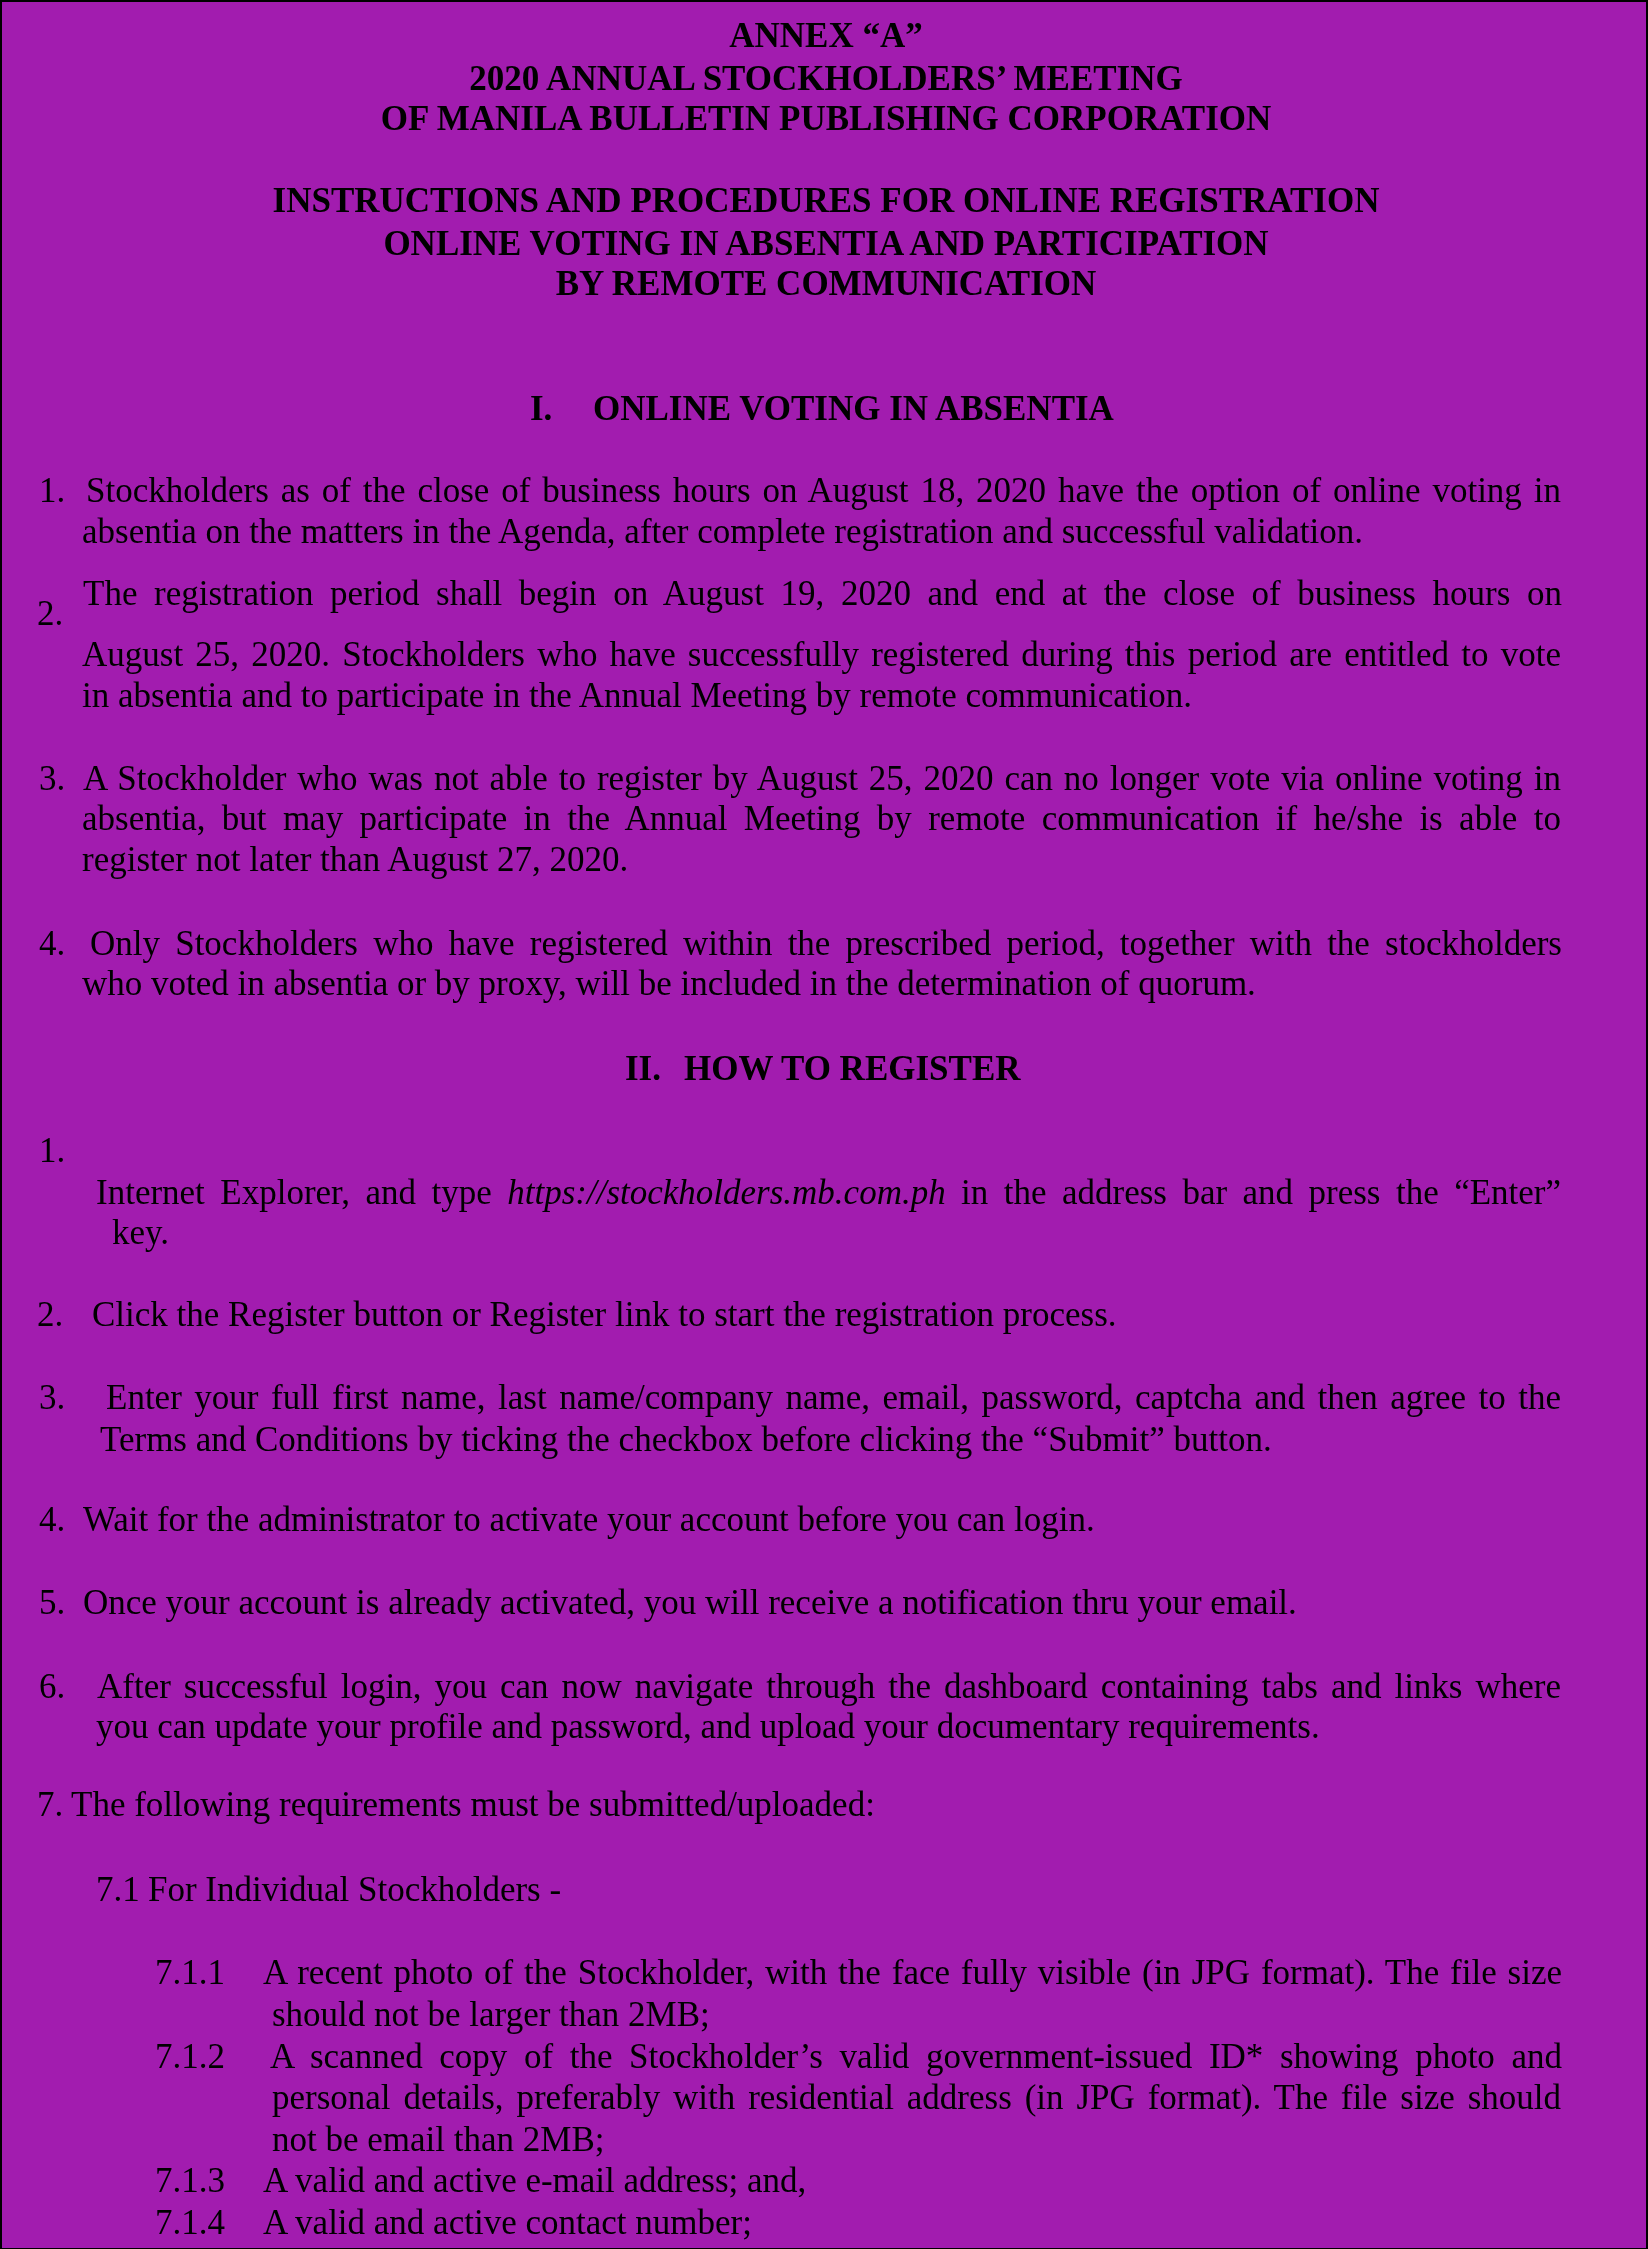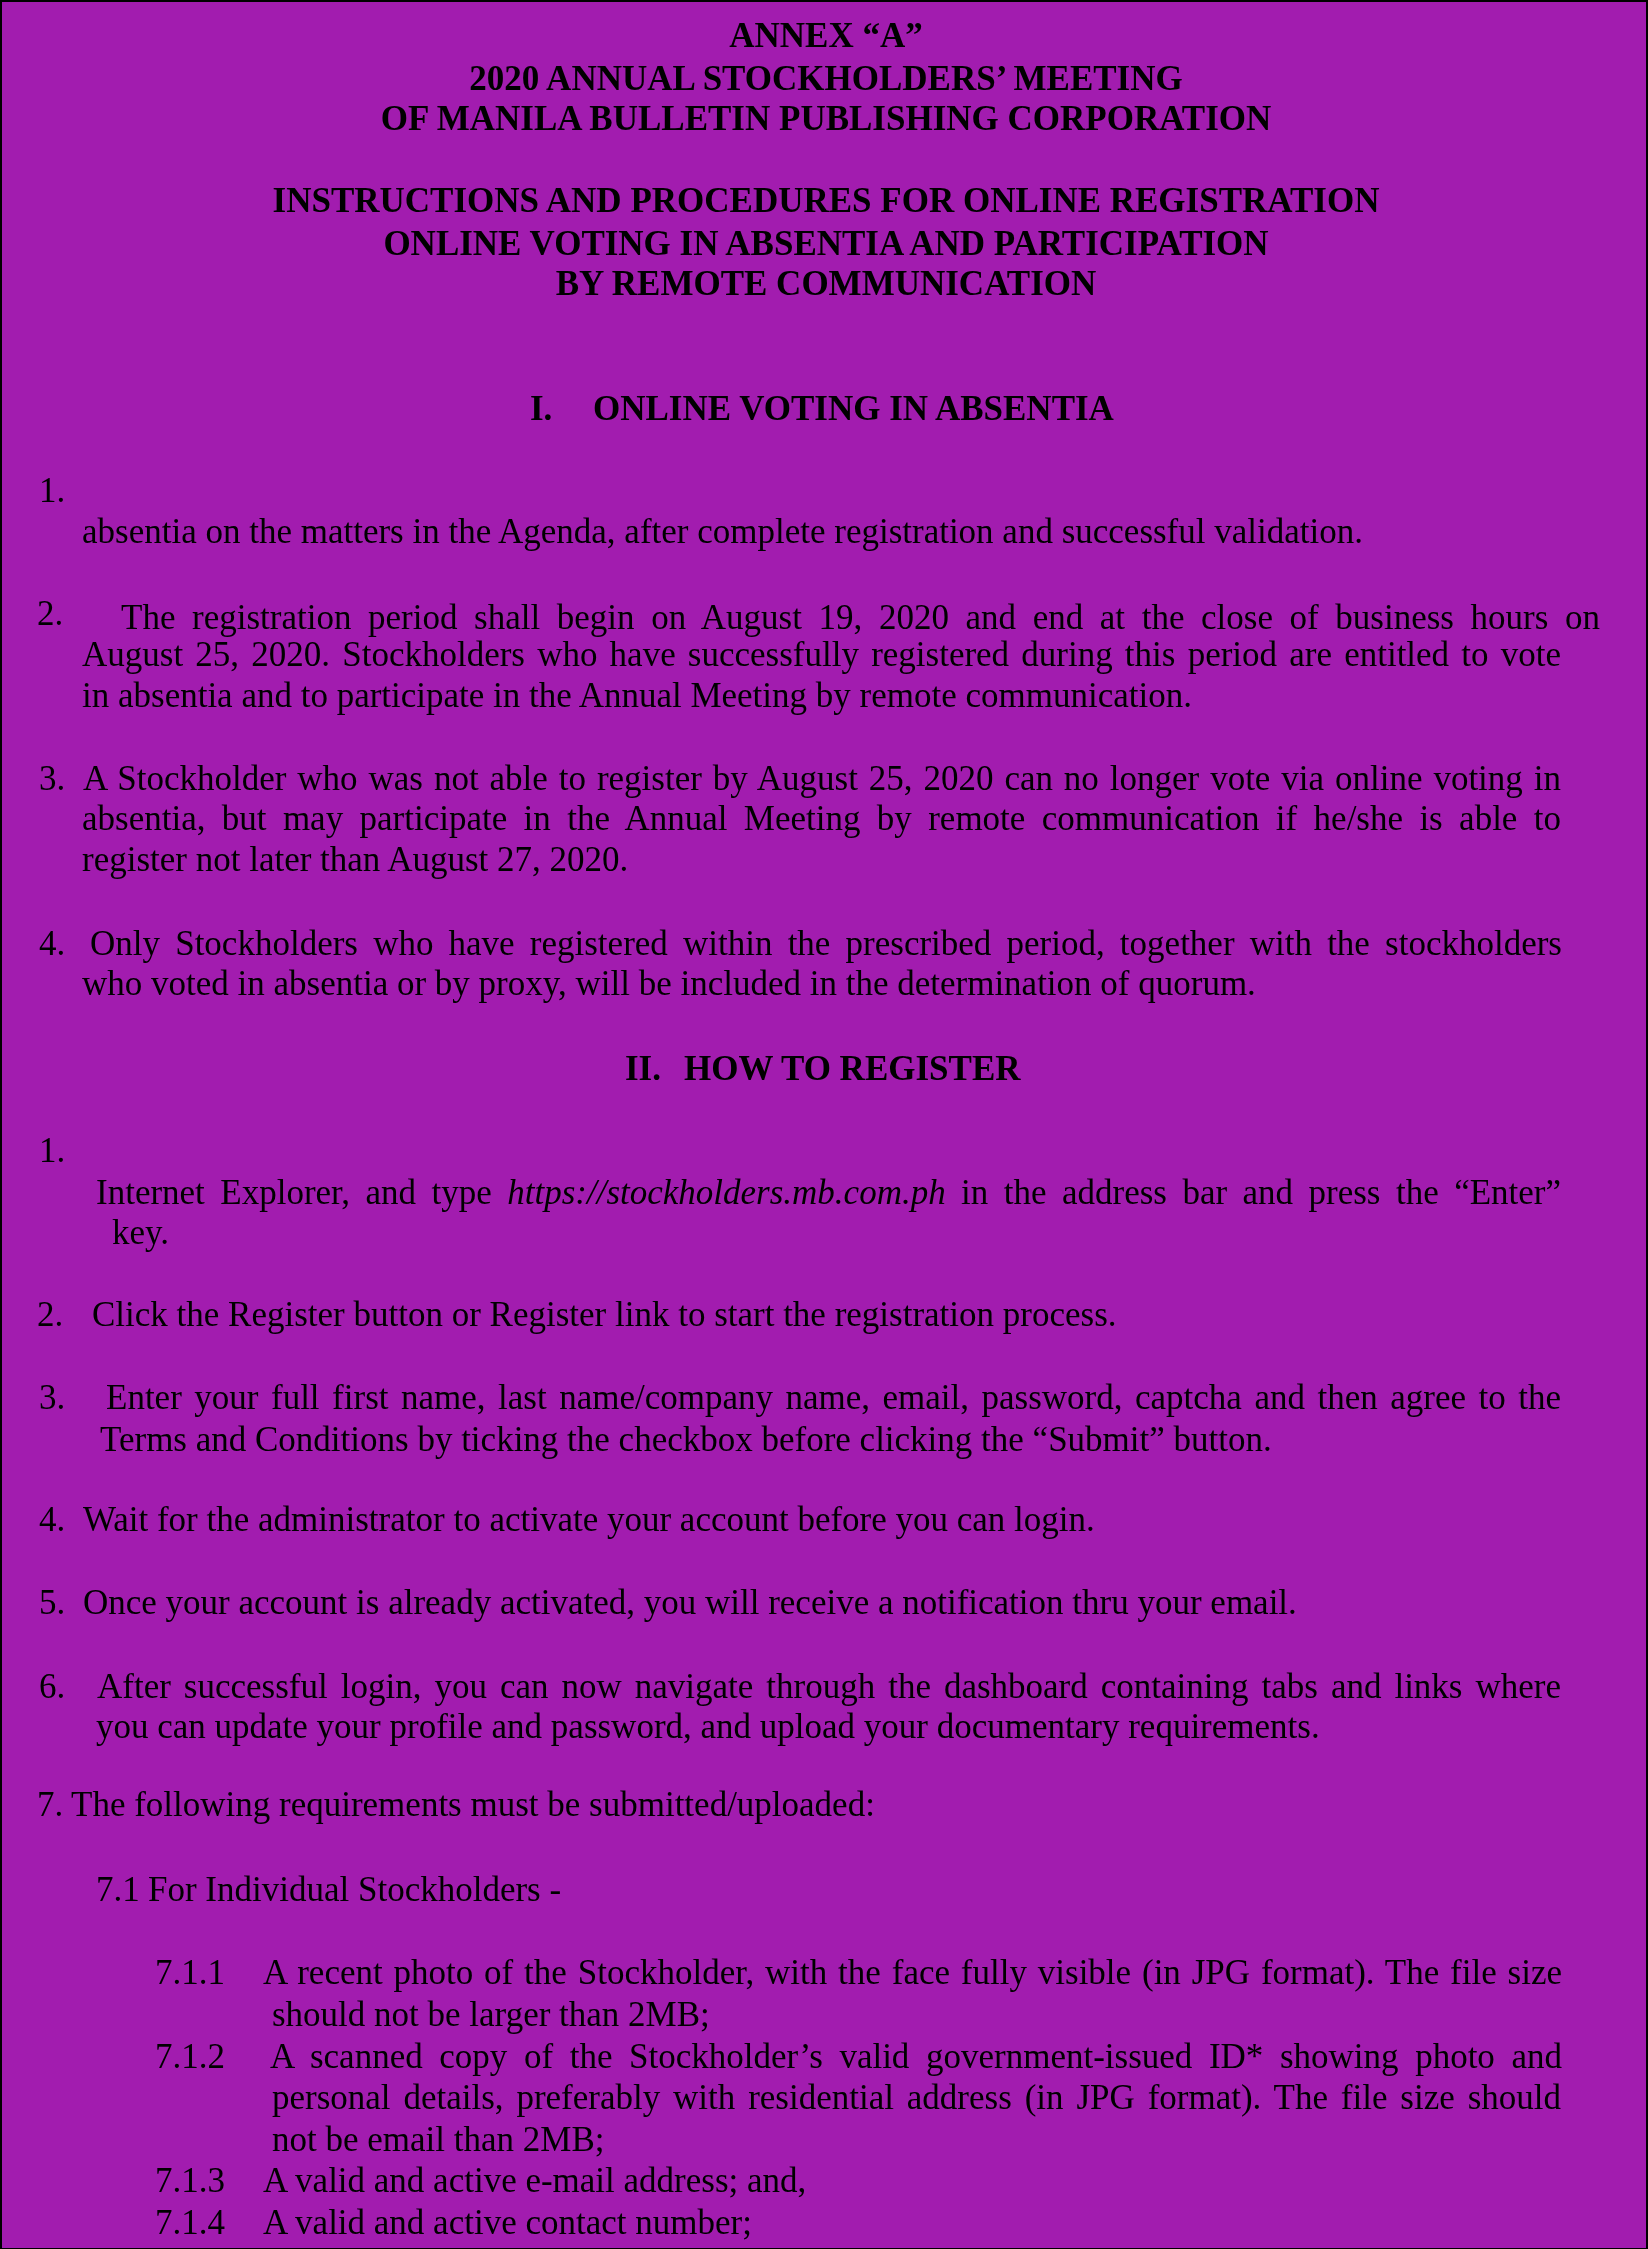--- a/index.html
+++ b/index.html
@@ -28,24 +28,25 @@
   <div class="ln b center" style="top:56px;">2020 ANNUAL STOCKHOLDERS’ MEETING</div>
   <div class="ln b center" style="top:96px;">OF MANILA BULLETIN PUBLISHING CORPORATION</div>
   <div class="ln b center" style="top:178px;">INSTRUCTIONS AND PROCEDURES FOR ONLINE REGISTRATION</div>
   <div class="ln b center" style="top:221px;">ONLINE VOTING IN ABSENTIA AND PARTICIPATION</div>
   <div class="ln b center" style="top:261px;">BY REMOTE COMMUNICATION</div>
 
   <div class="ln b" style="top:386px; left:528px;">I.</div>
   <div class="ln b" style="top:386px; left:591px;">ONLINE VOTING IN ABSENTIA</div>
 
   <div class="ln" style="top:468px; left:37px;">1.</div>
+  <div class="ln just" style="top:468px; left:84px; width:1475px;">Stockholders as of the close of business hours on August 18, 2020 have the option of online voting in</div>
   <div class="ln just last" style="top:509px; left:80px; width:1479px;">absentia on the matters in the Agenda, after complete registration and successful validation.</div>
 
   <div class="ln" style="top:591px; left:35px;">2.</div>
-  <div class="ln just" style="top:595px; left:81px; width:1479px;margin-left:38px;">The registration period shall begin on August 19, 2020 and end at the close of business hours on</div>
+  <div class="ln just" style="top:571px; left:81px; width:1479px;">The registration period shall begin on August 19, 2020 and end at the close of business hours on</div>
   <div class="ln just" style="top:632px; left:80px; width:1479px;">August 25, 2020. Stockholders who have successfully registered during this period are entitled to vote</div>
   <div class="ln just last" style="top:673px; left:80px; width:1479px;">in absentia and to participate in the Annual Meeting by remote communication.</div>
 
   <div class="ln" style="top:756px; left:37px;">3.</div>
   <div class="ln just" style="top:756px; left:81px; width:1478px;">A Stockholder who was not able to register by August 25, 2020 can no longer vote via online voting in</div>
   <div class="ln just" style="top:796px; left:80px; width:1479px;">absentia, but may participate in the Annual Meeting by remote communication if he/she is able to</div>
   <div class="ln just last" style="top:837px; left:80px; width:1479px;">register not later than August 27, 2020.</div>
 
   <div class="ln" style="top:921px; left:37px;">4.</div>
   <div class="ln just" style="top:921px; left:88px; width:1472px;">Only Stockholders who have registered within the prescribed period, together with the stockholders</div>

